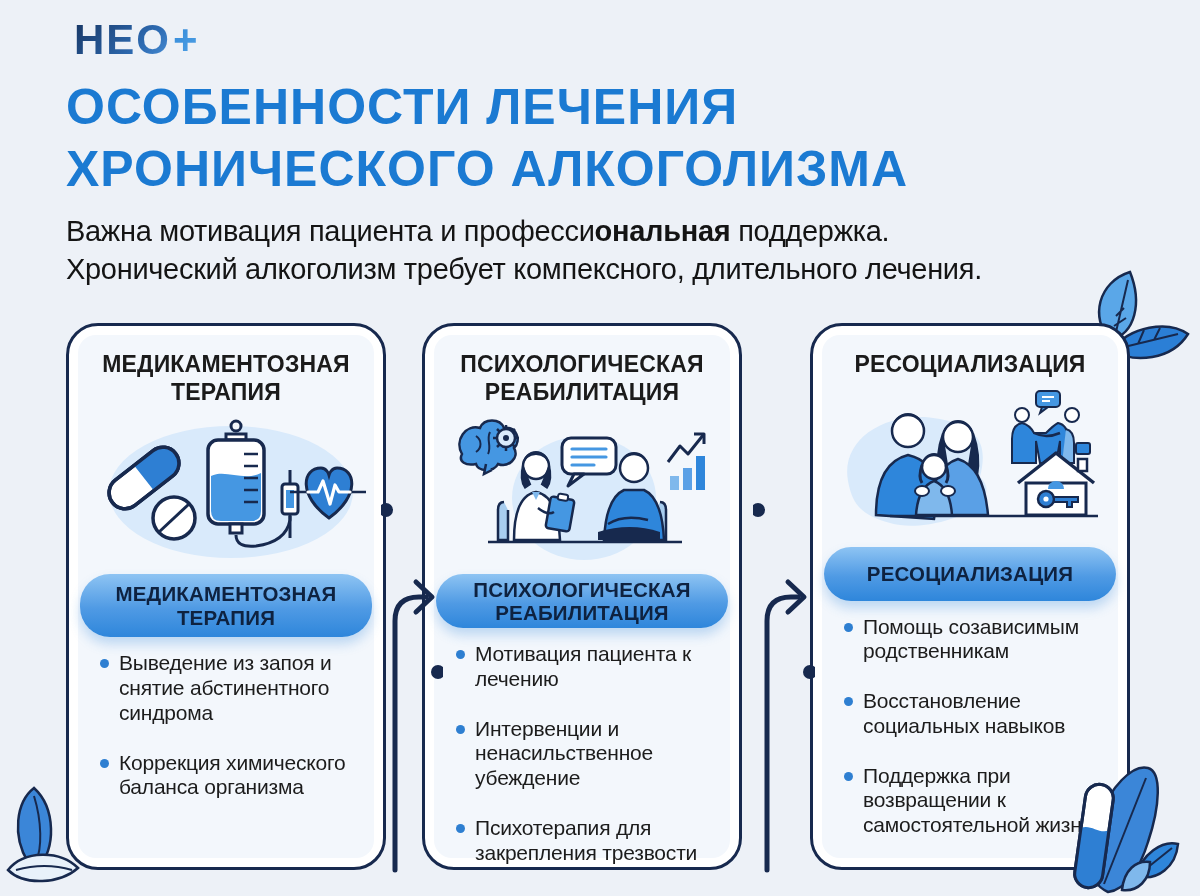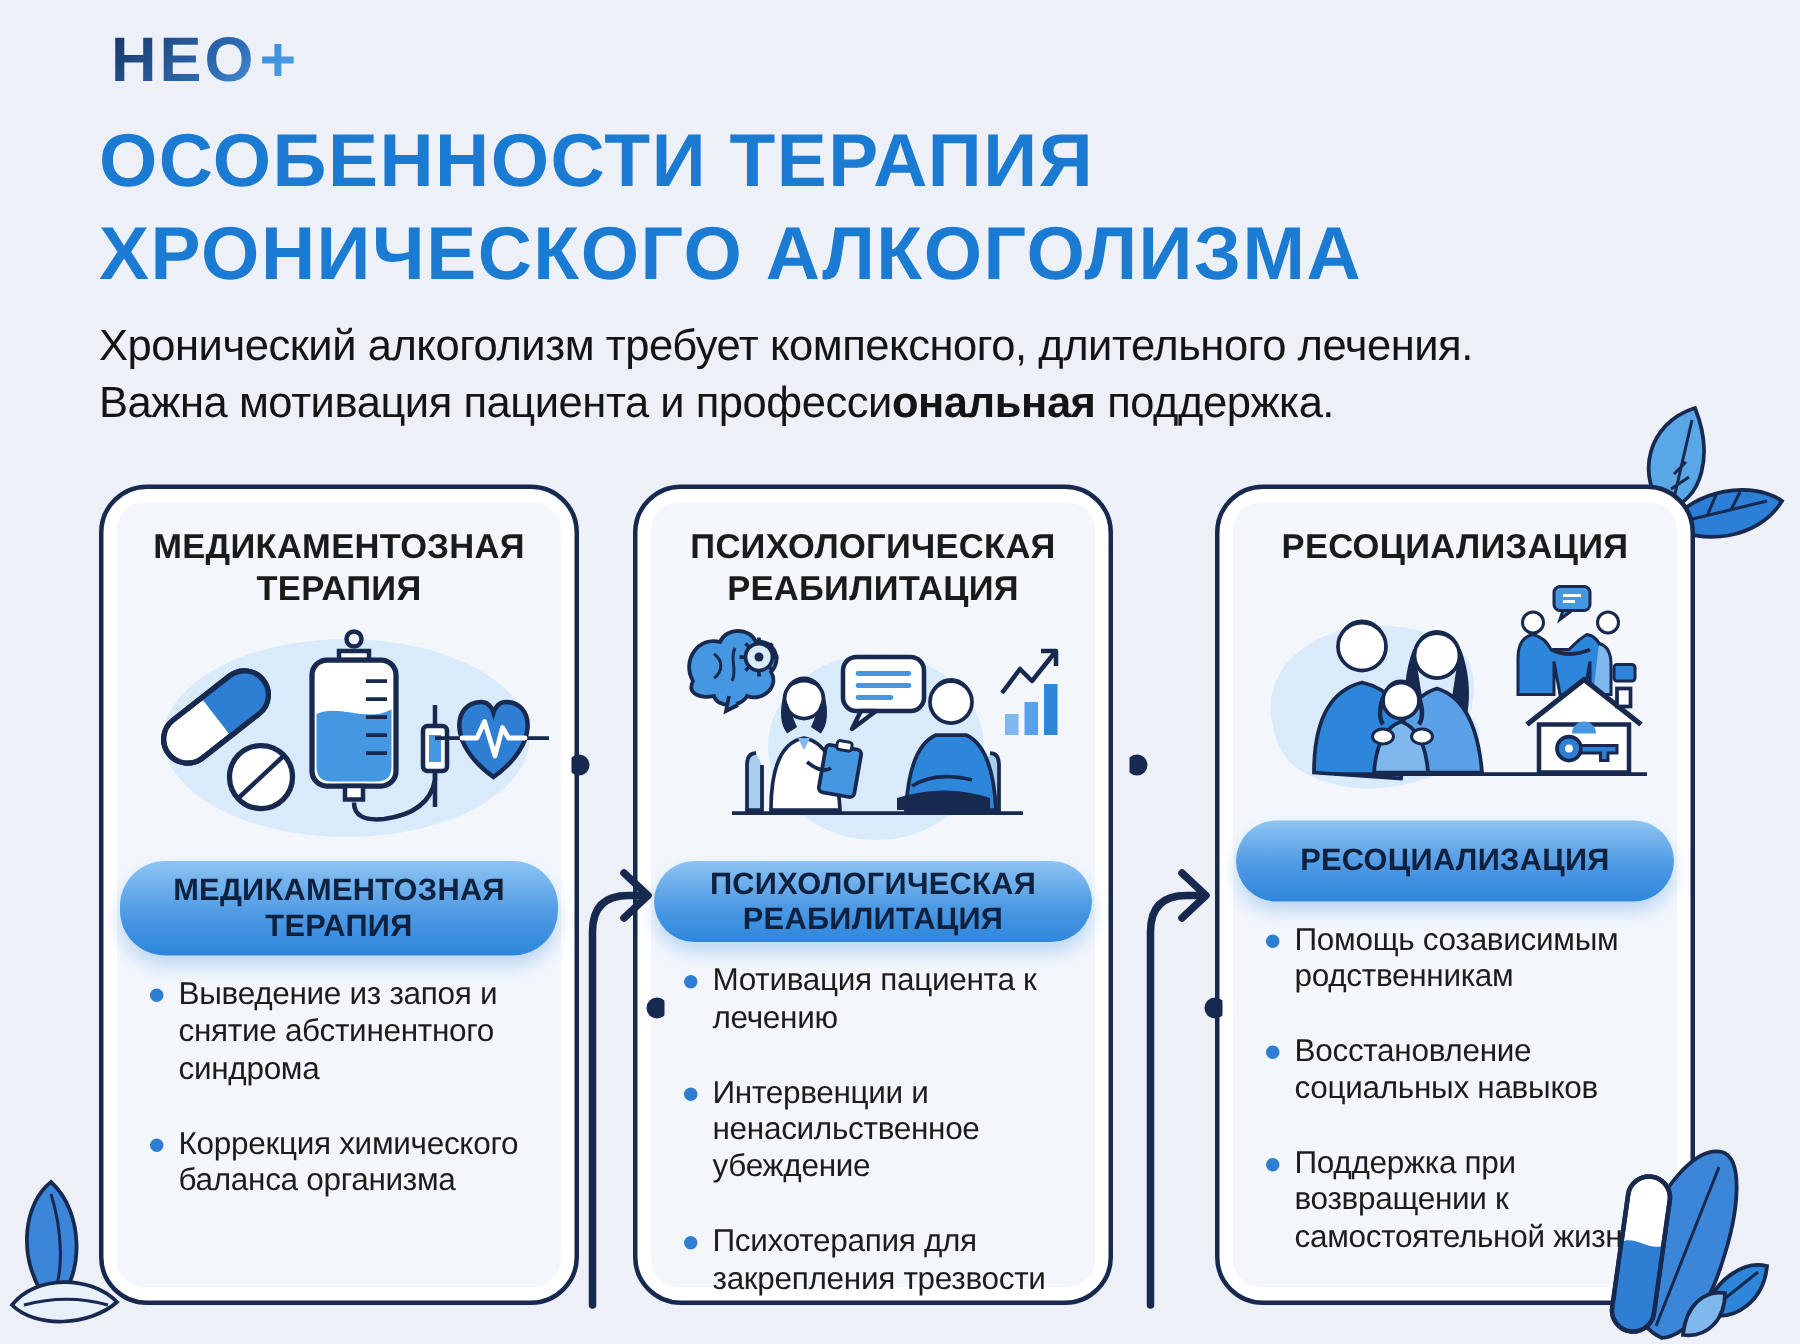--- a/index.html
+++ b/index.html
@@ -89,27 +89,27 @@
 <body>
 
 <div class="poster">
 
   <div class="logo">
     <span class="logo-neo">НЕО</span>
     <span class="logo-plus">+</span>
   </div>
 
   <div class="title">
-    <div>ОСОБЕННОСТИ ТЕРАПИЯ</div>
+    <div>ОСОБЕННОСТИ ЛЕЧЕНИЯ</div>
     <div>ХРОНИЧЕСКОГО АЛКОГОЛИЗМА</div>
   </div>
 
   <div class="subtitle">
+    <div><span>Важна мотивация пациента и професси</span><b>ональная</b><span> поддержка.</span></div>
     <div>Хронический алкоголизм требует компексного, длительного лечения.</div>
-    <div><span>Важна мотивация пациента и професси</span><b>ональная</b><span> поддержка.</span></div>
   </div>
 
   <svg class="deco deco-topright" width="120" height="100" viewBox="0 0 120 100">
     <path d="M38 72 C18 50 26 14 58 4 C70 34 64 66 38 72 Z" fill="#5aa7e8" stroke="#17294e" stroke-width="2.5"></path>
     <path d="M44 64 L56 12 M44 48 L52 40 M42 58 L54 50" stroke="#17294e" stroke-width="2" fill="none"></path>
     <path d="M40 82 C58 58 96 52 116 66 C100 92 62 96 40 82 Z" fill="#2b7fd6" stroke="#17294e" stroke-width="2.5"></path>
     <path d="M48 80 L106 66 M66 76 L72 62 M82 72 L88 60" stroke="#17294e" stroke-width="2" fill="none"></path>
   </svg>
 
   <div class="card card-1">

